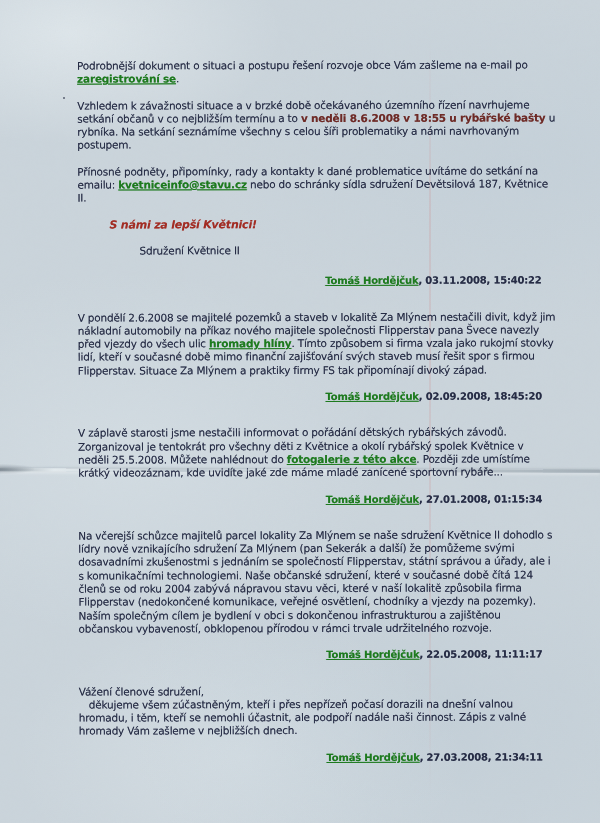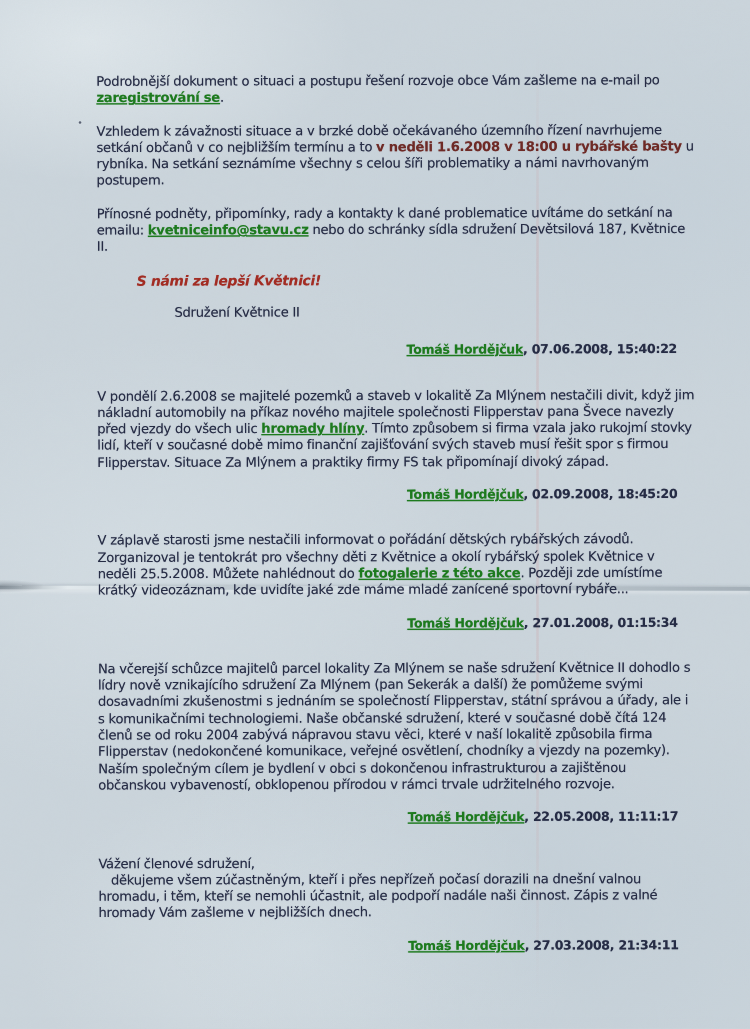--- a/index.html
+++ b/index.html
@@ -89,26 +89,26 @@
 
   <div class="scan-line"></div>
   <div class="crease"></div>
   <div class="crease-edge"></div>
   <div class="speck"></div>
 
   <div class="content">
 
     <div>
       <p><span class="plain">Podrobnější dokument o situaci a postupu řešení rozvoje obce Vám zašleme na e-mail po </span><a class="lnk">zaregistrování se</a><span class="plain">.</span></p>
-      <p><span class="plain">Vzhledem k závažnosti situace a v brzké době očekávaného územního řízení navrhujeme setkání občanů v co nejbližším termínu a to </span><span class="bold-red">v neděli 1.6.2008 v 18:00 u rybářské bašty</span><span class="plain"> u rybníka. Na setkání seznámíme všechny s celou šíři problematiky a námi navrhovaným postupem.</span></p>
+      <p><span class="plain">Vzhledem k závažnosti situace a v brzké době očekávaného územního řízení navrhujeme setkání občanů v co nejbližším termínu a to </span><span class="bold-red">v neděli 8.6.2008 v 18:55 u rybářské bašty</span><span class="plain"> u rybníka. Na setkání seznámíme všechny s celou šíři problematiky a námi navrhovaným postupem.</span></p>
       <p><span class="plain">Přínosné podněty, připomínky, rady a kontakty k dané problematice uvítáme do setkání na emailu: </span><a class="lnk">kvetniceinfo@stavu.cz</a><span class="plain"> nebo do schránky sídla sdružení Devětsilová 187, Květnice II.</span></p>
       <p class="slogan">S námi za lepší Květnici!</p>
       <p class="org">Sdružení Květnice II</p>
       <div class="sig">
-        <a class="lnk">Tomáš Hordějčuk</a><span>, 07.06.2008, 15:40:22</span>
+        <a class="lnk">Tomáš Hordějčuk</a><span>, 03.11.2008, 15:40:22</span>
       </div>
     </div>
 
     <div>
       <p><span class="plain">V pondělí 2.6.2008 se majitelé pozemků a staveb v lokalitě Za Mlýnem nestačili divit, když jim nákladní automobily na příkaz nového majitele společnosti Flipperstav pana Švece navezly před vjezdy do všech ulic </span><a class="lnk">hromady hlíny</a><span class="plain">. Tímto způsobem si firma vzala jako rukojmí stovky lidí, kteří v současné době mimo finanční zajišťování svých staveb musí řešit spor s firmou Flipperstav. Situace Za Mlýnem a praktiky firmy FS tak připomínají divoký západ.</span></p>
       <div class="sig">
         <a class="lnk">Tomáš Hordějčuk</a><span>, 02.09.2008, 18:45:20</span>
       </div>
     </div>
 

